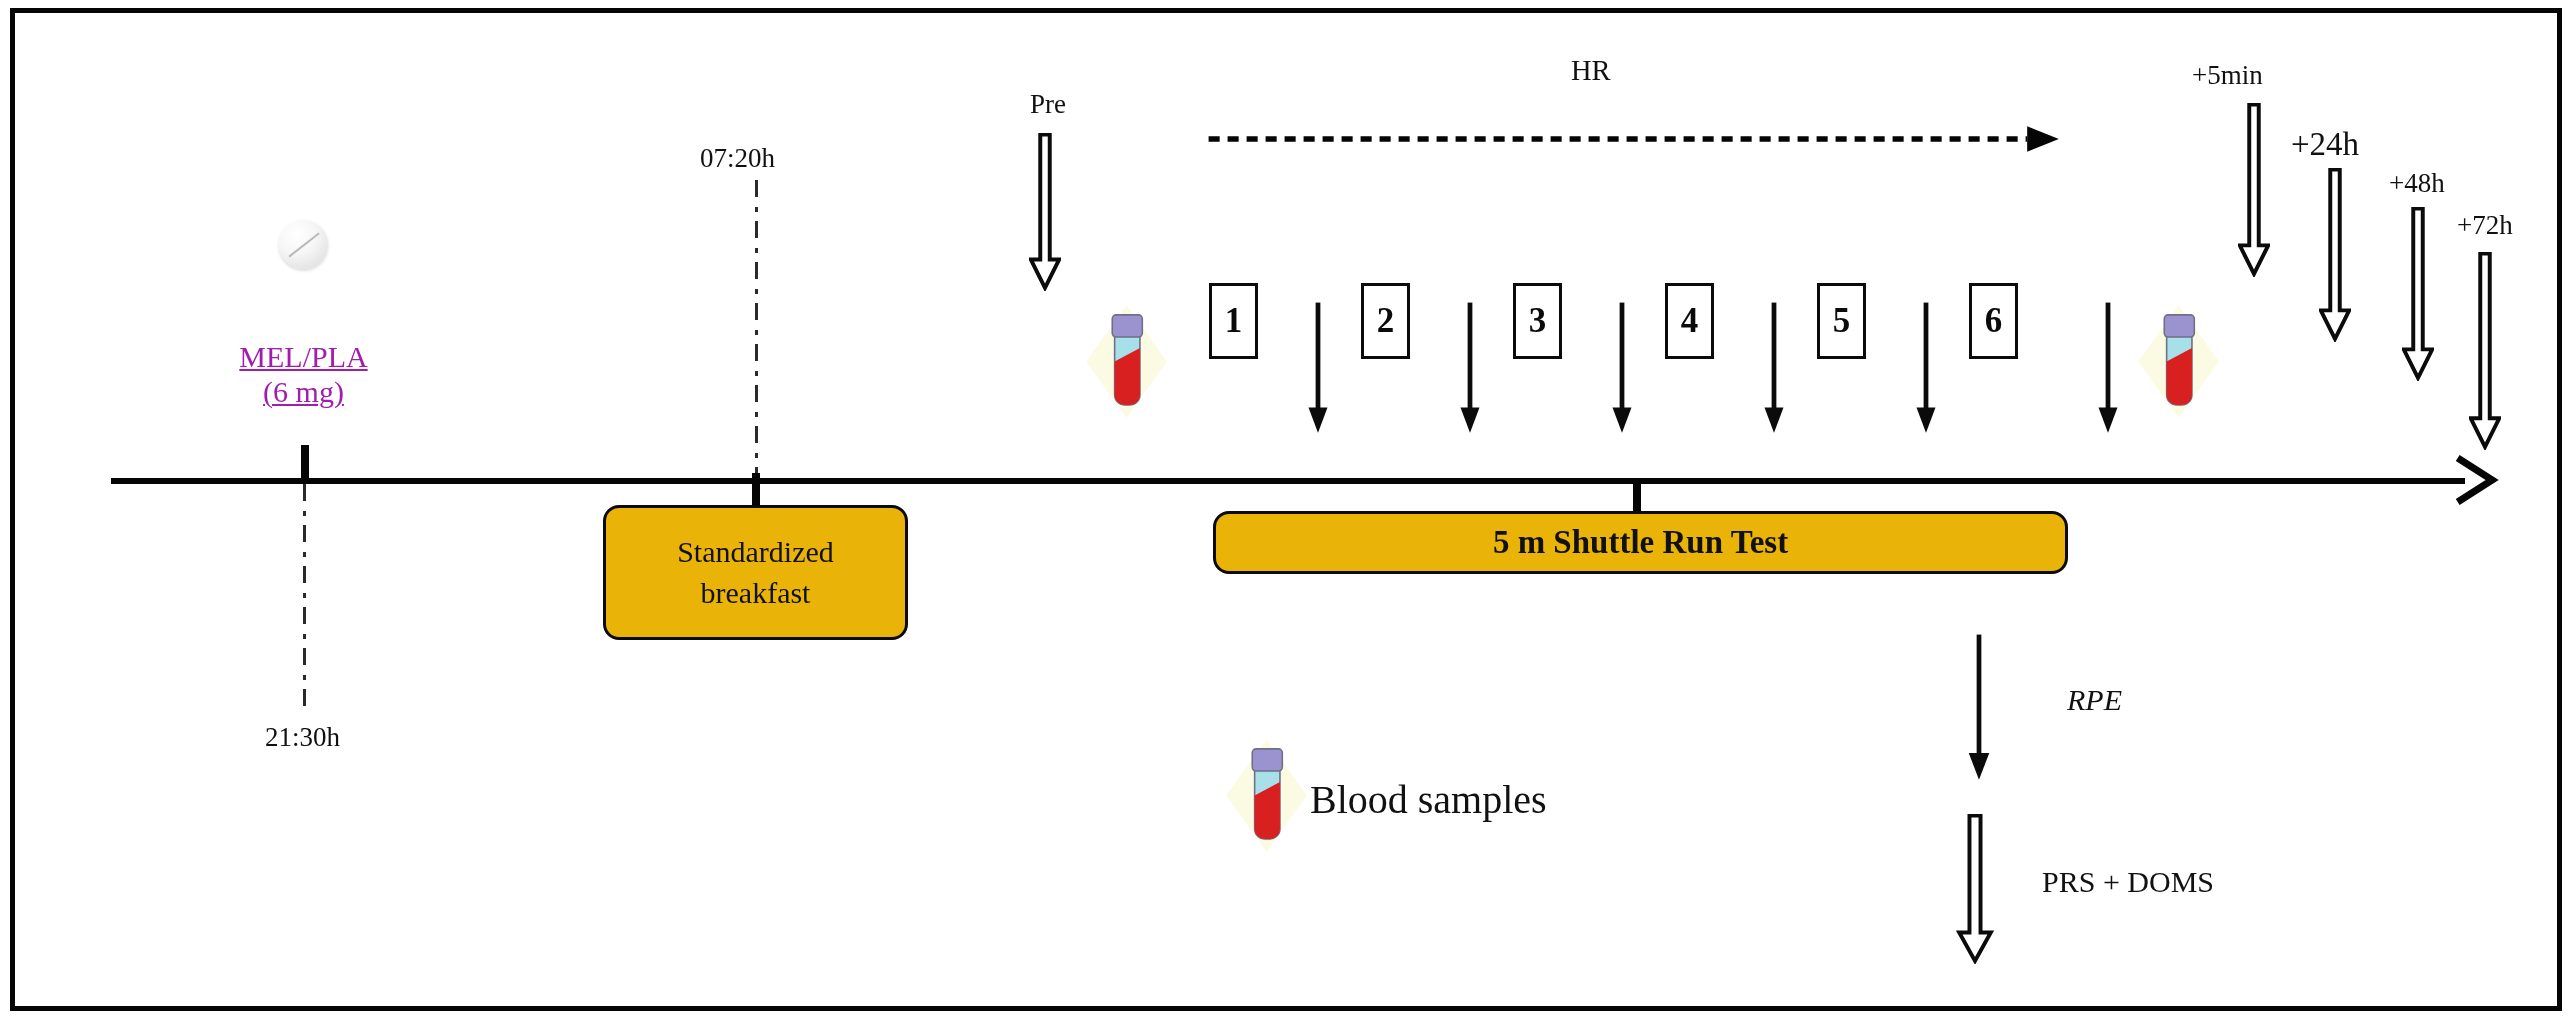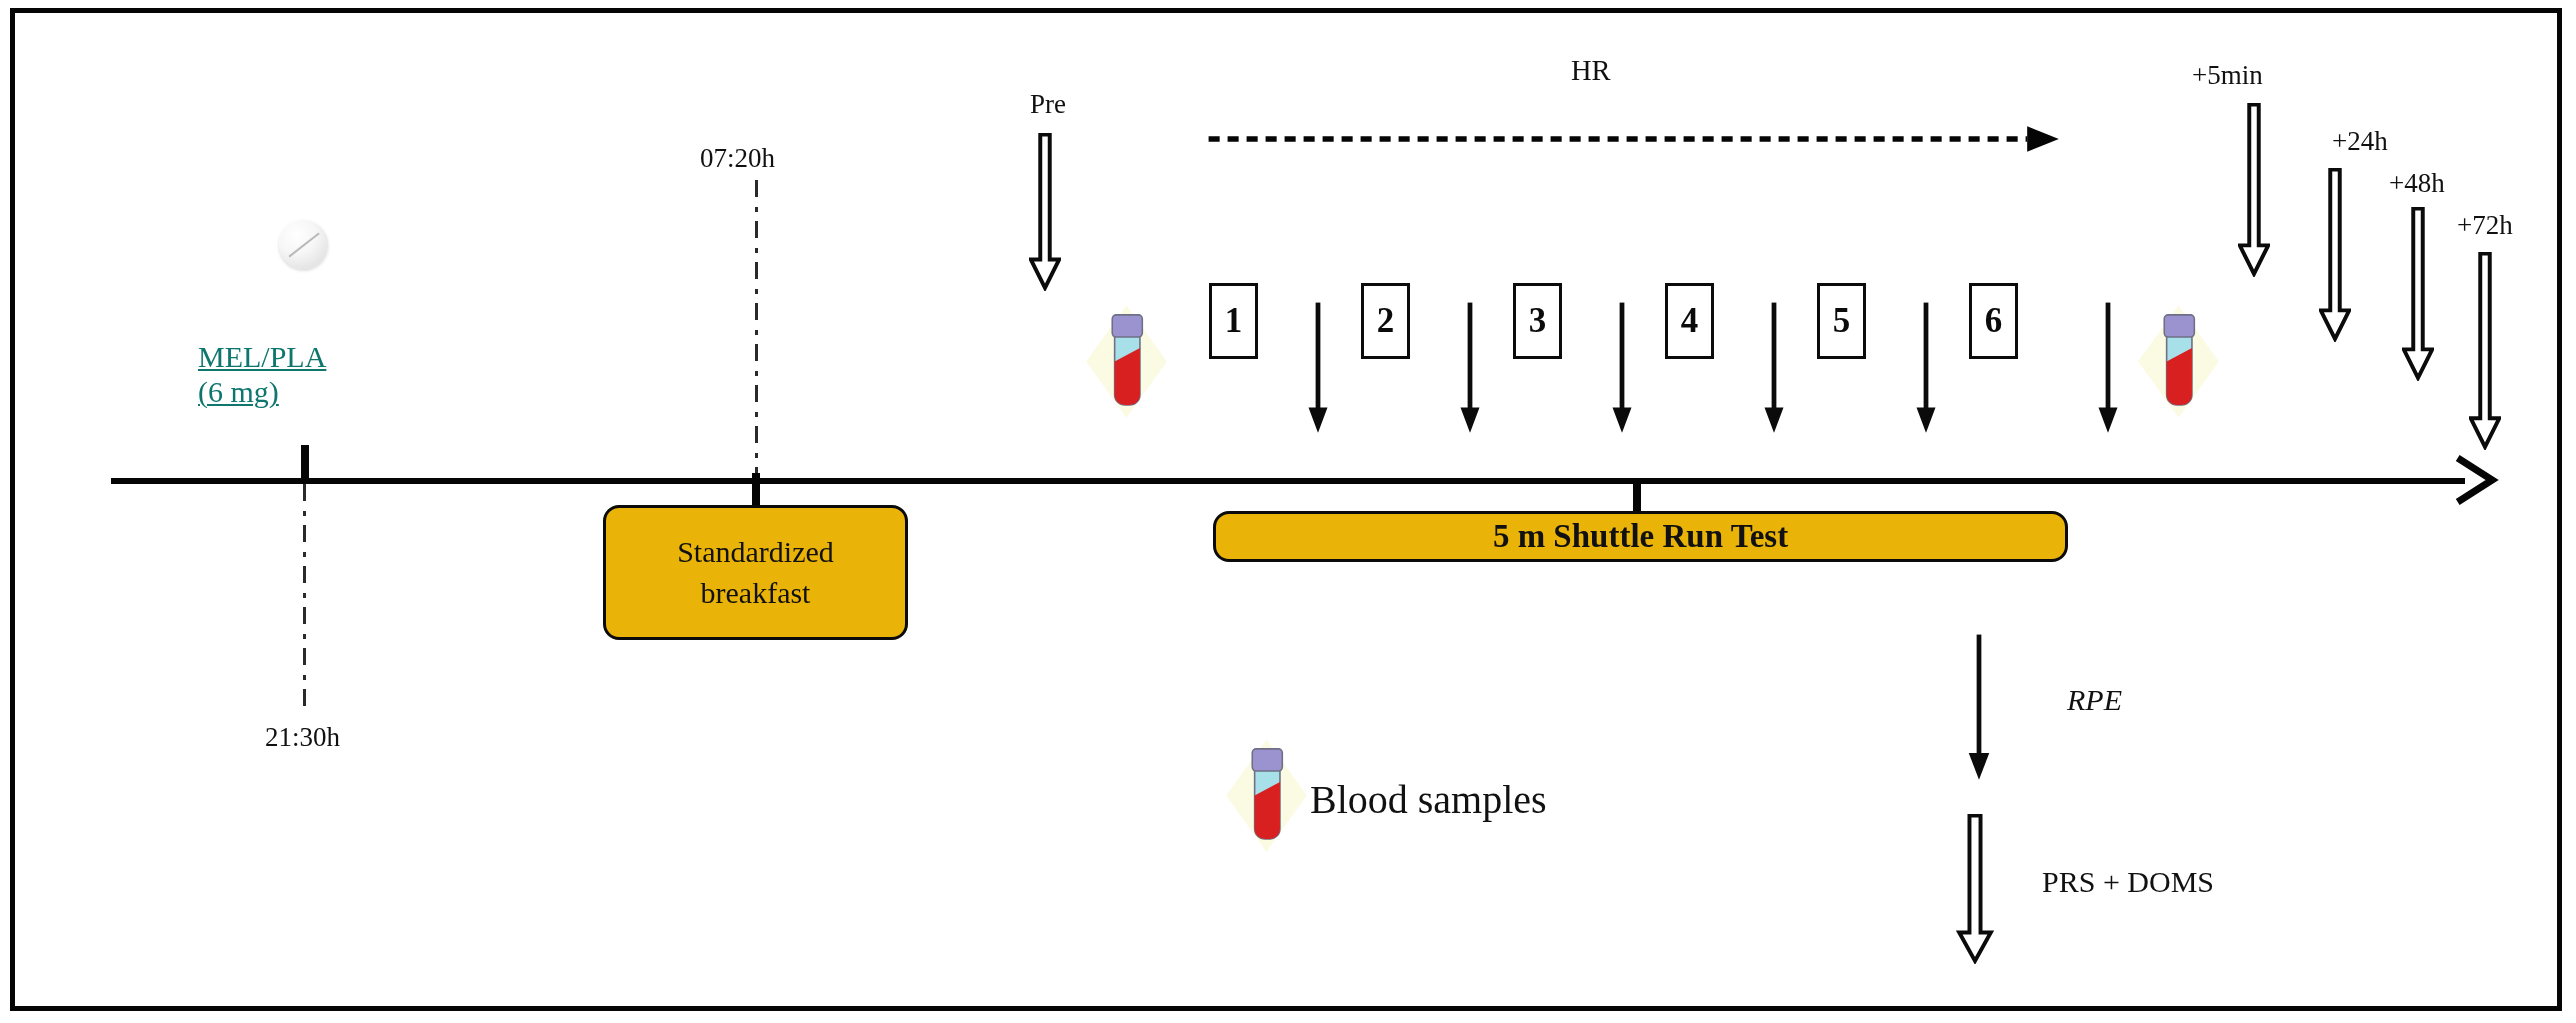--- a/index.html
+++ b/index.html
@@ -79,21 +79,22 @@
     top: 24px;
     width: 38px;
     height: 1.6px;
     background: #b9b9b9;
     transform: rotate(-38deg);
     transform-origin: center;
   }
   
   .mel {
     position: absolute;
-    color: #0f766e;
+    color: #a21caf;
+    text-align: center;
     font-size: 30px;
     line-height: 1.18;
   }
   .mel span {
     display: block;
     text-decoration: underline;
     text-decoration-thickness: 1.6px;
     text-underline-offset: 2.4px;
   }
   
@@ -215,28 +216,28 @@
   </svg>
 
   <svg class="tube" style="left:2135px; top:302px;" width="87" height="119" viewBox="0 0 110 150">
     <polygon points="55,4 106,75 55,146 4,75" fill="#fbfbe3"></polygon>
     <rect x="40" y="22" width="32" height="108" rx="13" fill="#a8e0ea" stroke="#6f6f85" stroke-width="2"></rect>
     <path d="M40 75 L72 58 L72 117 A13 13 0 0 1 59 130 L53 130 A13 13 0 0 1 40 117 Z" fill="#d92020"></path>
     <rect x="37" y="16" width="38" height="28" rx="5" fill="#9b92d0" stroke="#6f6f85" stroke-width="2"></rect>
   </svg>
 
   <div class="tick" style="left:1633px; top:478px; height:35px;"></div>
-  <div class="rbox" style="left:1213px; top:511px; width:855px; height:51px; font-size:33px; font-weight:bold;">5 m Shuttle Run Test</div>
+  <div class="rbox" style="left:1213px; top:511px; width:855px; height:63px; font-size:33px; font-weight:bold;">5 m Shuttle Run Test</div>
 
   <div class="lbl" style="left:2192px; top:62px; font-size:27px;">+5min</div>
   <svg class="harrow" style="left:2238px; top:103px;" width="32" height="174" viewBox="0 0 40 220">
     <polygon points="14,2 26,2 26,180 38,180 20,216 2,180 14,180" fill="#ffffff" stroke="#0b0b0b" stroke-width="5"></polygon>
   </svg>
 
-  <div class="lbl" style="left:2291px; top:128px; font-size:27px;margin-left:41px;">+24h</div>
+  <div class="lbl" style="left:2291px; top:128px; font-size:33px;">+24h</div>
   <svg class="harrow" style="left:2319px; top:168px;" width="32" height="174" viewBox="0 0 40 220">
     <polygon points="14,2 26,2 26,180 38,180 20,216 2,180 14,180" fill="#ffffff" stroke="#0b0b0b" stroke-width="5"></polygon>
   </svg>
 
   <div class="lbl" style="left:2381px; top:170px; font-size:27px;margin-left:8px;">+48h</div>
   <svg class="harrow" style="left:2402px; top:207px;" width="32" height="174" viewBox="0 0 40 220">
     <polygon points="14,2 26,2 26,180 38,180 20,216 2,180 14,180" fill="#ffffff" stroke="#0b0b0b" stroke-width="5"></polygon>
   </svg>
 
   <div class="lbl" style="left:2457px; top:212px; font-size:27px;">+72h</div>

